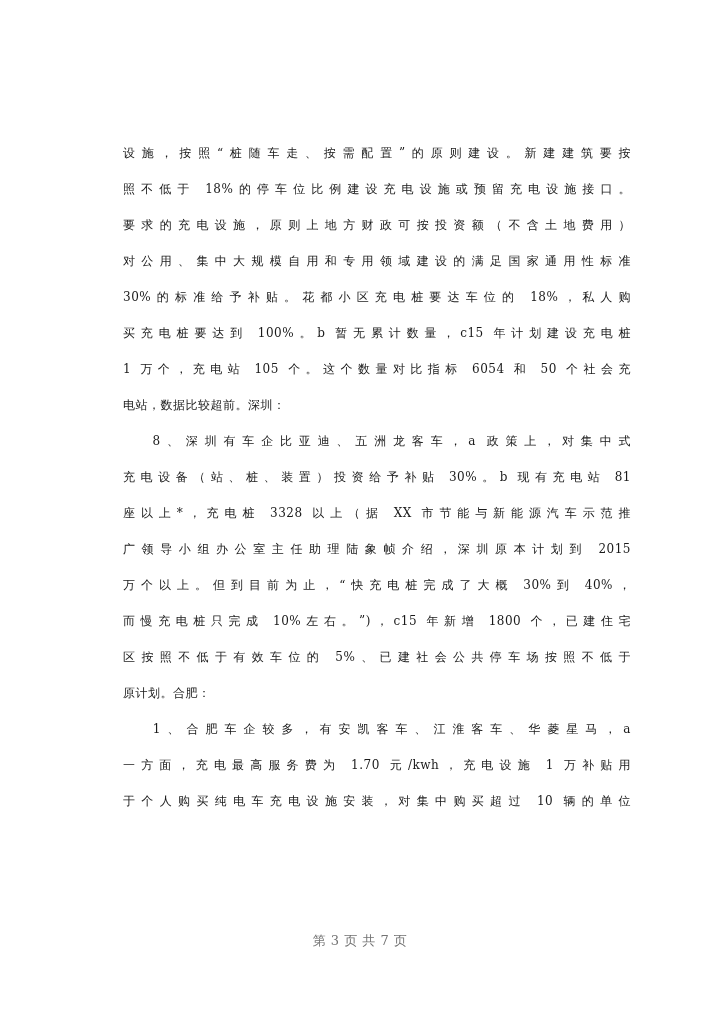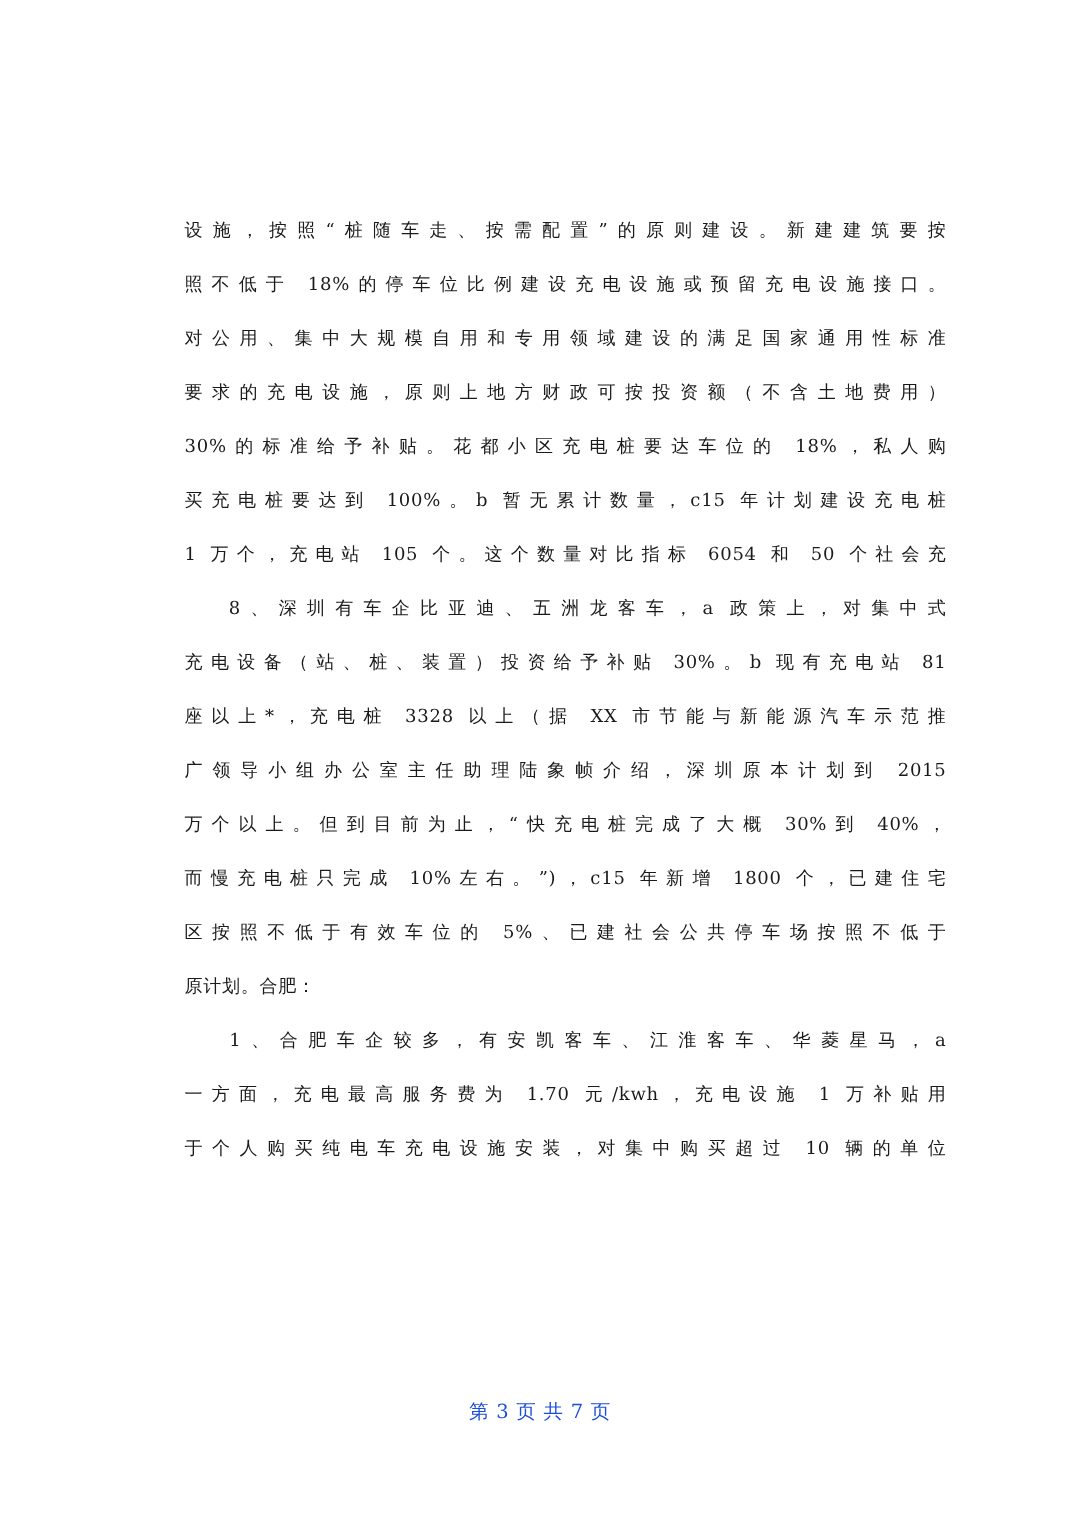--- a/index.html
+++ b/index.html
@@ -42,36 +42,37 @@
     .line.last {
       text-align-last: left;
     }
     .footer {
       position: absolute;
       left: 0;
       top: 932px;
       width: 720px;
       text-align: center;
       font-size: 13px;
-      color: #1d4ed8;
+      color: #737373;
       letter-spacing: 0.5px;
     }
   </style>
 </head>
 <body>
 
 <div class="page">
   <div class="body-text">
     <div class="line">设施，按照“桩随车走、按需配置”的原则建设。新建建筑要按</div>
     <div class="line">照不低于 18%的停车位比例建设充电设施或预留充电设施接口。</div>
+    <div class="line">要求的充电设施，原则上地方财政可按投资额（不含土地费用）</div>
     <div class="line">对公用、集中大规模自用和专用领域建设的满足国家通用性标准</div>
-    <div class="line">要求的充电设施，原则上地方财政可按投资额（不含土地费用）</div>
     <div class="line">30%的标准给予补贴。花都小区充电桩要达车位的 18%，私人购</div>
     <div class="line">买充电桩要达到 100%。b 暂无累计数量，c15 年计划建设充电桩</div>
     <div class="line">1 万个，充电站 105 个。这个数量对比指标 6054 和 50 个社会充</div>
+    <div class="line last">电站，数据比较超前。深圳：</div>
     <div class="line">　 8、深圳有车企比亚迪、五洲龙客车，a 政策上，对集中式</div>
     <div class="line">充电设备（站、桩、装置）投资给予补贴 30%。b 现有充电站 81</div>
     <div class="line">座以上*，充电桩 3328 以上（据 XX 市节能与新能源汽车示范推</div>
     <div class="line">广领导小组办公室主任助理陆象帧介绍，深圳原本计划到 2015</div>
     <div class="line">万个以上。但到目前为止，“快充电桩完成了大概 30%到 40%，</div>
     <div class="line">而慢充电桩只完成 10%左右。”)，c15 年新增 1800 个，已建住宅</div>
     <div class="line">区按照不低于有效车位的 5%、已建社会公共停车场按照不低于</div>
     <div class="line last">原计划。合肥：</div>
     <div class="line">　 1、合肥车企较多，有安凯客车、江淮客车、华菱星马，a</div>
     <div class="line">一方面，充电最高服务费为 1.70 元/kwh，充电设施 1 万补贴用</div>

